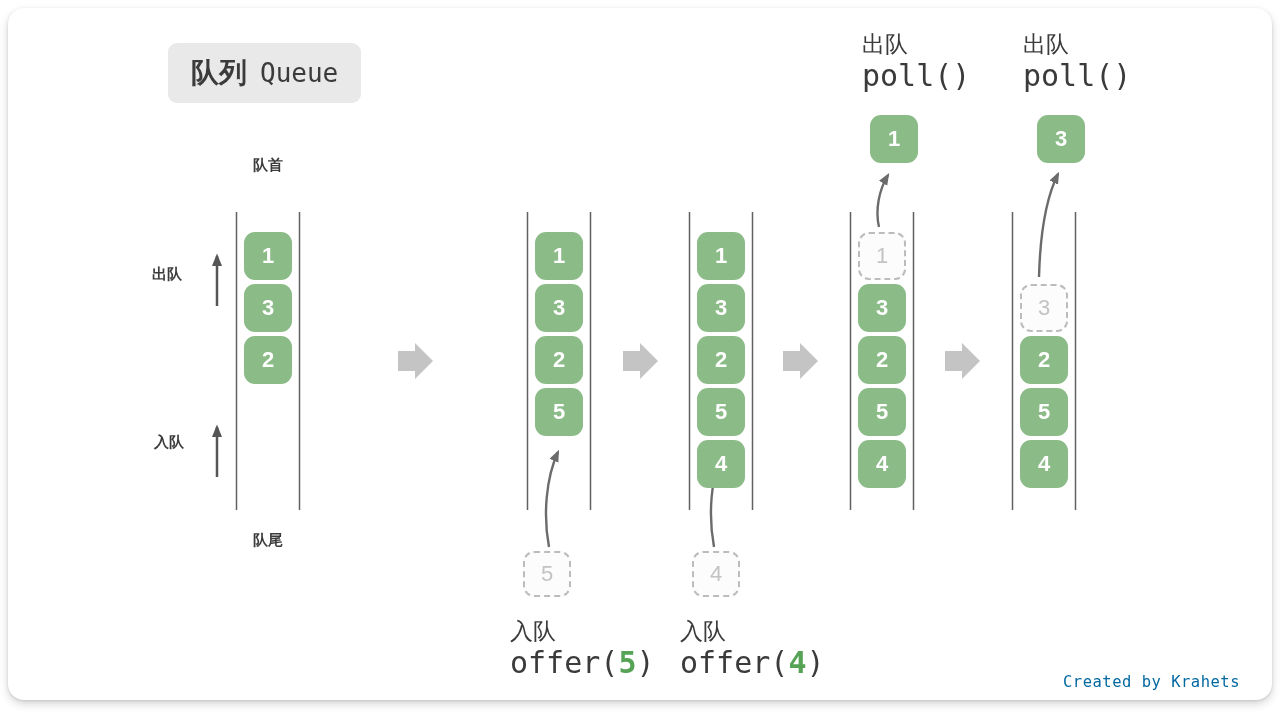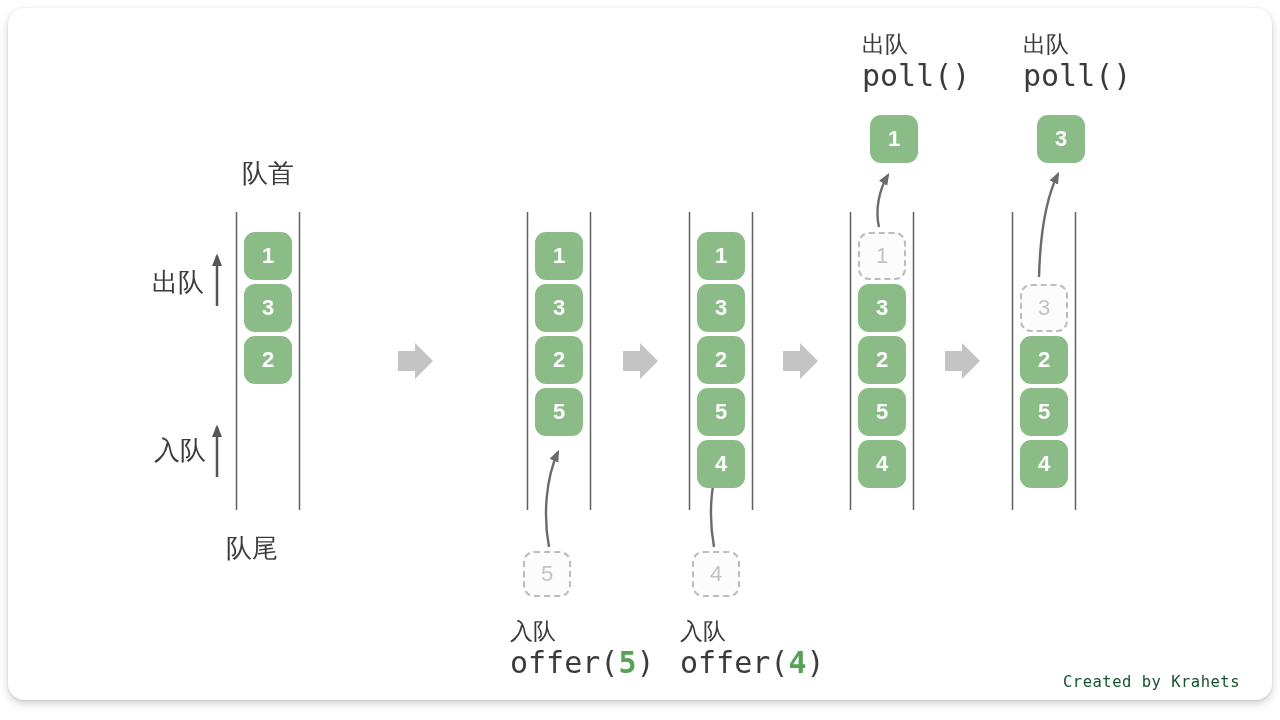--- a/index.html
+++ b/index.html
@@ -14,40 +14,40 @@
     box-shadow:0 1px 3px rgba(0,0,0,0.12),0 4px 10px rgba(0,0,0,0.16);
   }
   .overlay{position:absolute;left:0;top:0;width:1280px;height:720px;}
   .title-badge{
     position:absolute;left:168px;top:43px;height:60px;padding:0 23px;
     background:var(--badge,#e9e9e9);border-radius:9px;
     display:inline-flex;align-items:center;gap:13px;white-space:nowrap;
   }
   .title-zh{font-size:28px;font-weight:bold;color:var(--dark,#3b3b3b);}
   .title-en{font-family:"DejaVu Sans Mono","Liberation Mono",monospace;font-size:26px;color:var(--dark,#3b3b3b);}
-  .side-label{position:absolute;font-size:26px;font-weight:normal;color:var(--dark,#3b3b3b);white-space:nowrap;}
+  .side-label{position:absolute;font-size:15px;font-weight:bold;color:var(--dark,#3b3b3b);white-space:nowrap;}
   .side-label.center{width:64px;text-align:center;}
   .qbox{
     position:absolute;width:48px;height:48px;border-radius:11px;box-sizing:border-box;
     display:flex;align-items:center;justify-content:center;
     font-size:22px;font-weight:bold;
   }
   .qbox.green{background:var(--green,#8bbb87);color:#ffffff;}
   .qbox.dashed{
     background:#fcfcfc;border:2px dashed #bcbcbc;border-radius:11px;
     color:var(--dashedtext,#c3c3c3);font-weight:normal;
   }
   .caption{position:absolute;white-space:nowrap;color:var(--dark,#3b3b3b);}
   .caption .zh{font-size:23px;line-height:34px;}
   .caption .code{font-family:"DejaVu Sans Mono","Liberation Mono",monospace;font-size:30px;line-height:30px;}
   .caption .num{color:var(--codegreen,#56a356);font-weight:bold;}
   .watermark{
     position:absolute;right:40px;top:673px;
     font-family:"DejaVu Sans Mono","Liberation Mono",monospace;
-    font-size:15.5px;color:#14532d;letter-spacing:0.5px;
+    font-size:15.5px;color:#0369a1;letter-spacing:0.5px;
   }
 </style>
 </head>
 <body>
 
 <div class="canvas">
   <div class="card"></div>
 
   <svg id="overlay" class="overlay" viewBox="0 0 1280 720" xmlns="http://www.w3.org/2000/svg">
     <defs>
@@ -73,23 +73,27 @@
       <path d="M879,227 C875,210 879,190 888,175" stroke="#6b6b6b" stroke-width="2.4" fill="none" marker-end="url(#ah-gray)"></path>
       <line x1="1012.5" y1="212" x2="1012.5" y2="510" stroke="#606060" stroke-width="1.5"></line>
       <line x1="1075.5" y1="212" x2="1075.5" y2="510" stroke="#606060" stroke-width="1.5"></line>
       <path d="M1039,277 C1040,240 1045,200 1058,174" stroke="#6b6b6b" stroke-width="2.4" fill="none" marker-end="url(#ah-gray)"></path>
       <polygon points="398,351 415,351 415,343 433,361 415,379 415,371 398,371" fill="#c4c4c4"></polygon>
       <polygon points="623,351 640,351 640,343 658,361 640,379 640,371 623,371" fill="#c4c4c4"></polygon>
       <polygon points="783,351 800,351 800,343 818,361 800,379 800,371 783,371" fill="#c4c4c4"></polygon>
       <polygon points="945,351 962,351 962,343 980,361 962,379 962,371 945,371" fill="#c4c4c4"></polygon>
     </svg>
 
+  <div class="title-badge">
+    <span class="title-zh">队列</span>
+    <span class="title-en">Queue</span>
+  </div>
 
   <div class="side-label center" style="left:236px;top:156px">队首</div>
-  <div class="side-label center" style="left:220px;top:531px">队尾</div>
+  <div class="side-label center" style="left:236px;top:531px">队尾</div>
   <div class="side-label" style="left:152px;top:265px">出队</div>
   <div class="side-label" style="left:154px;top:433px">入队</div>
 
   <div id="queues">
       <div class="qbox green" style="left: 244px; top: 232px;">1</div>
       <div class="qbox green" style="left: 244px; top: 284px;">3</div>
       <div class="qbox green" style="left: 244px; top: 336px;">2</div>
       <div class="qbox green" style="left: 535px; top: 232px;">1</div>
       <div class="qbox green" style="left: 535px; top: 284px;">3</div>
       <div class="qbox green" style="left: 535px; top: 336px;">2</div>

